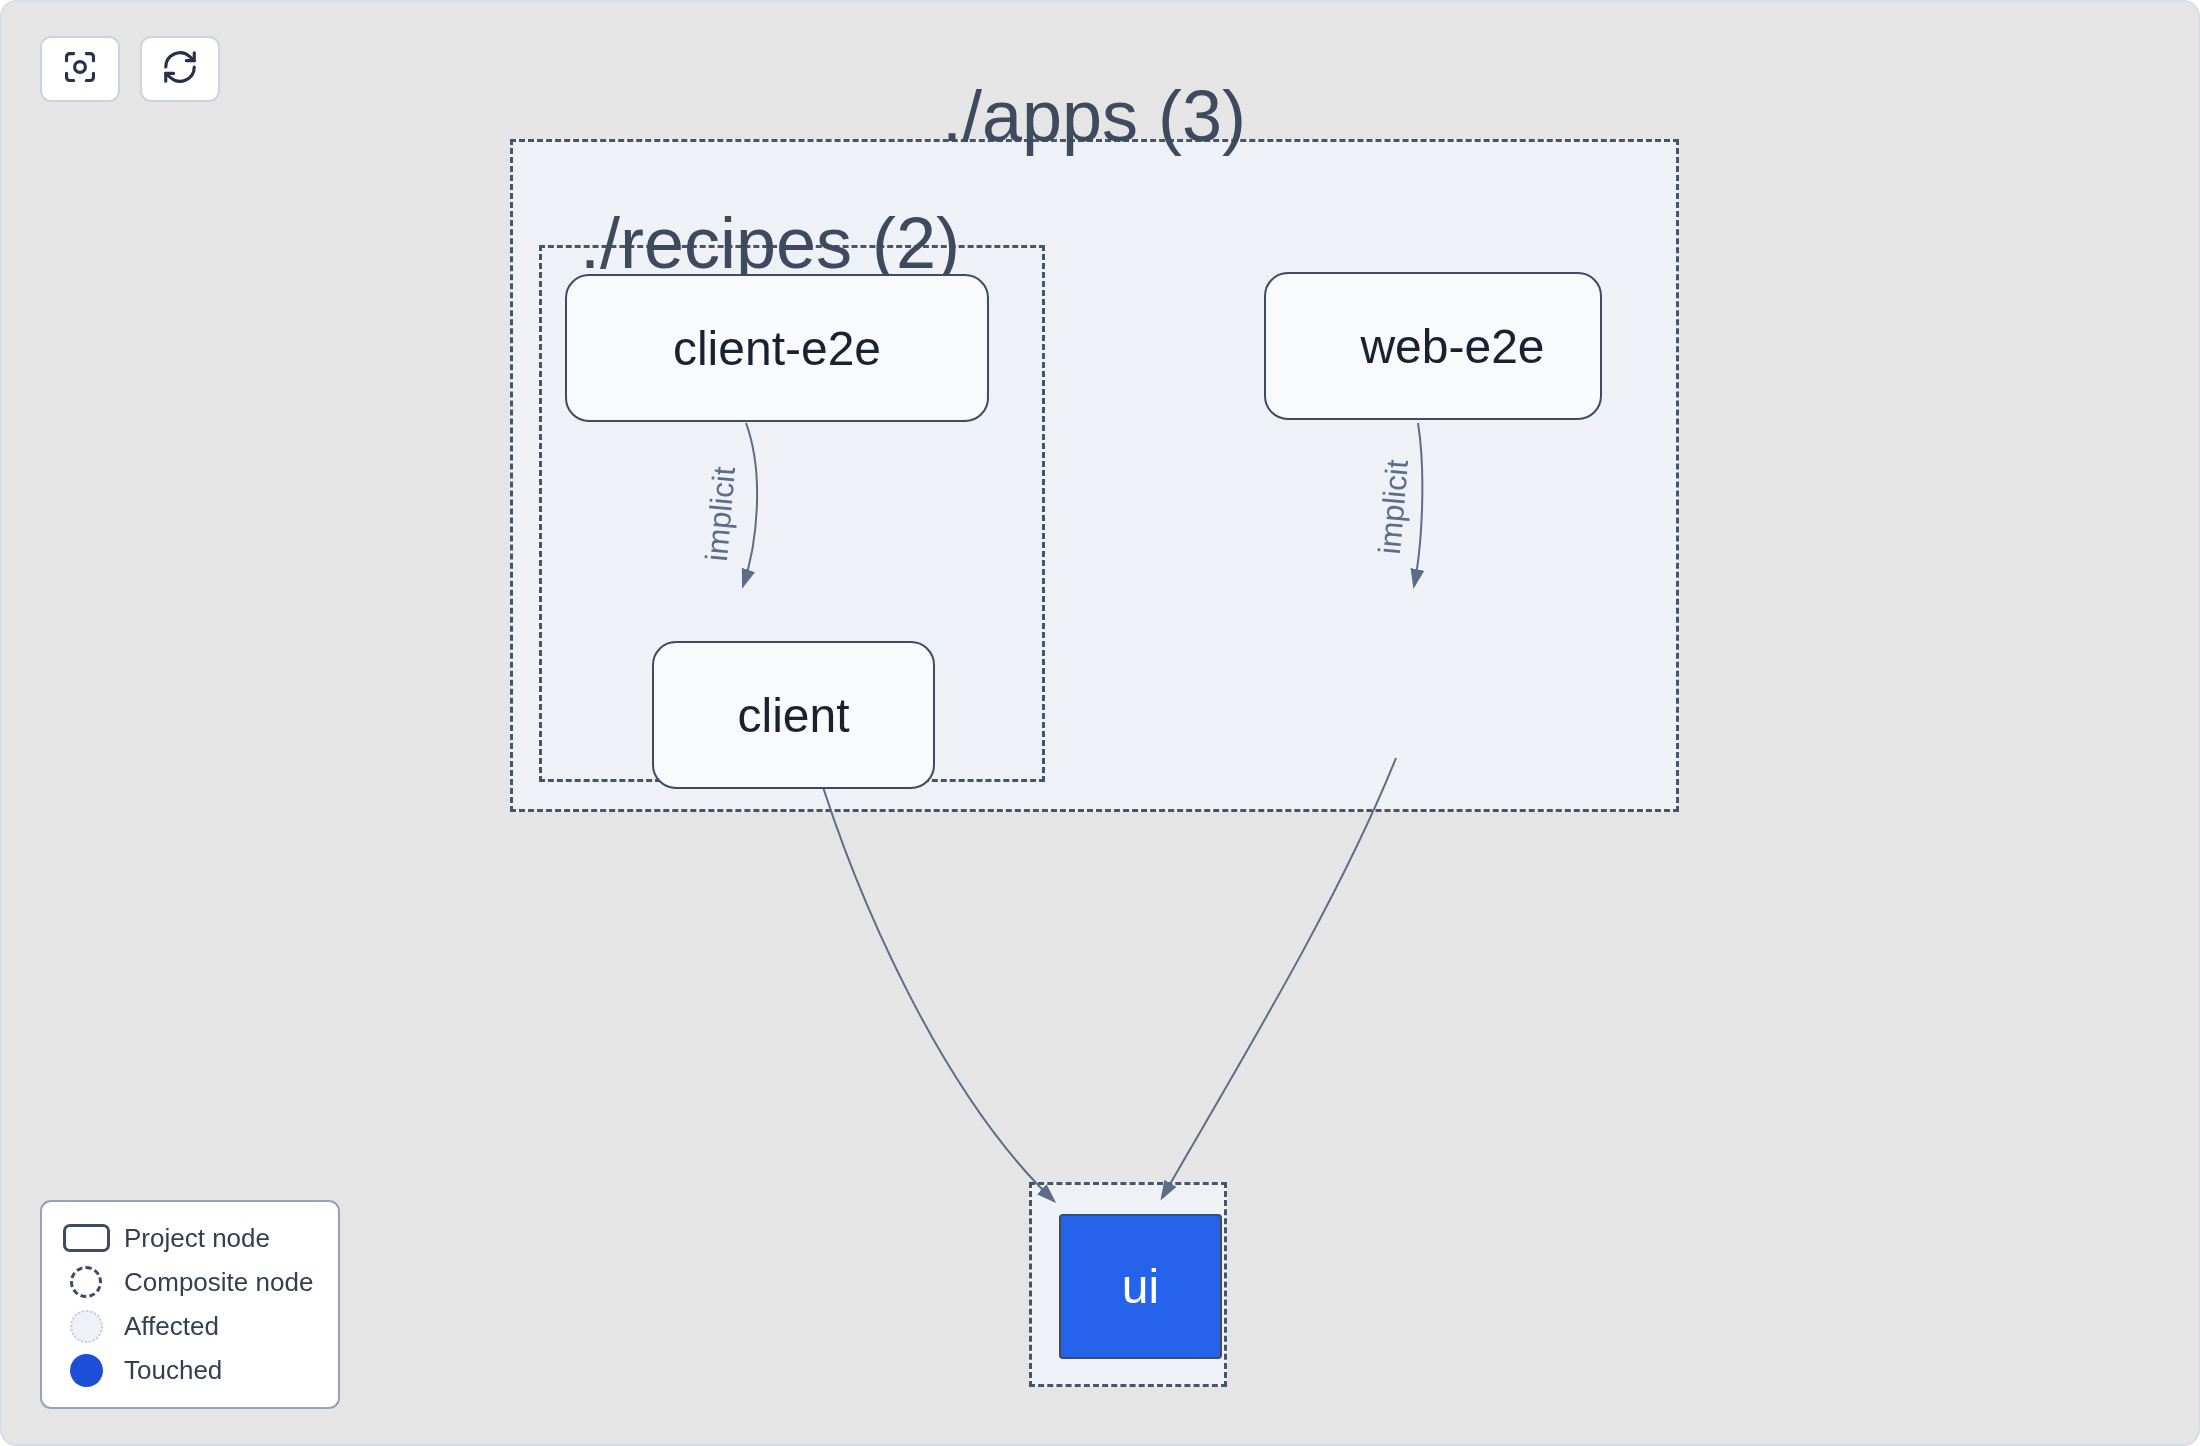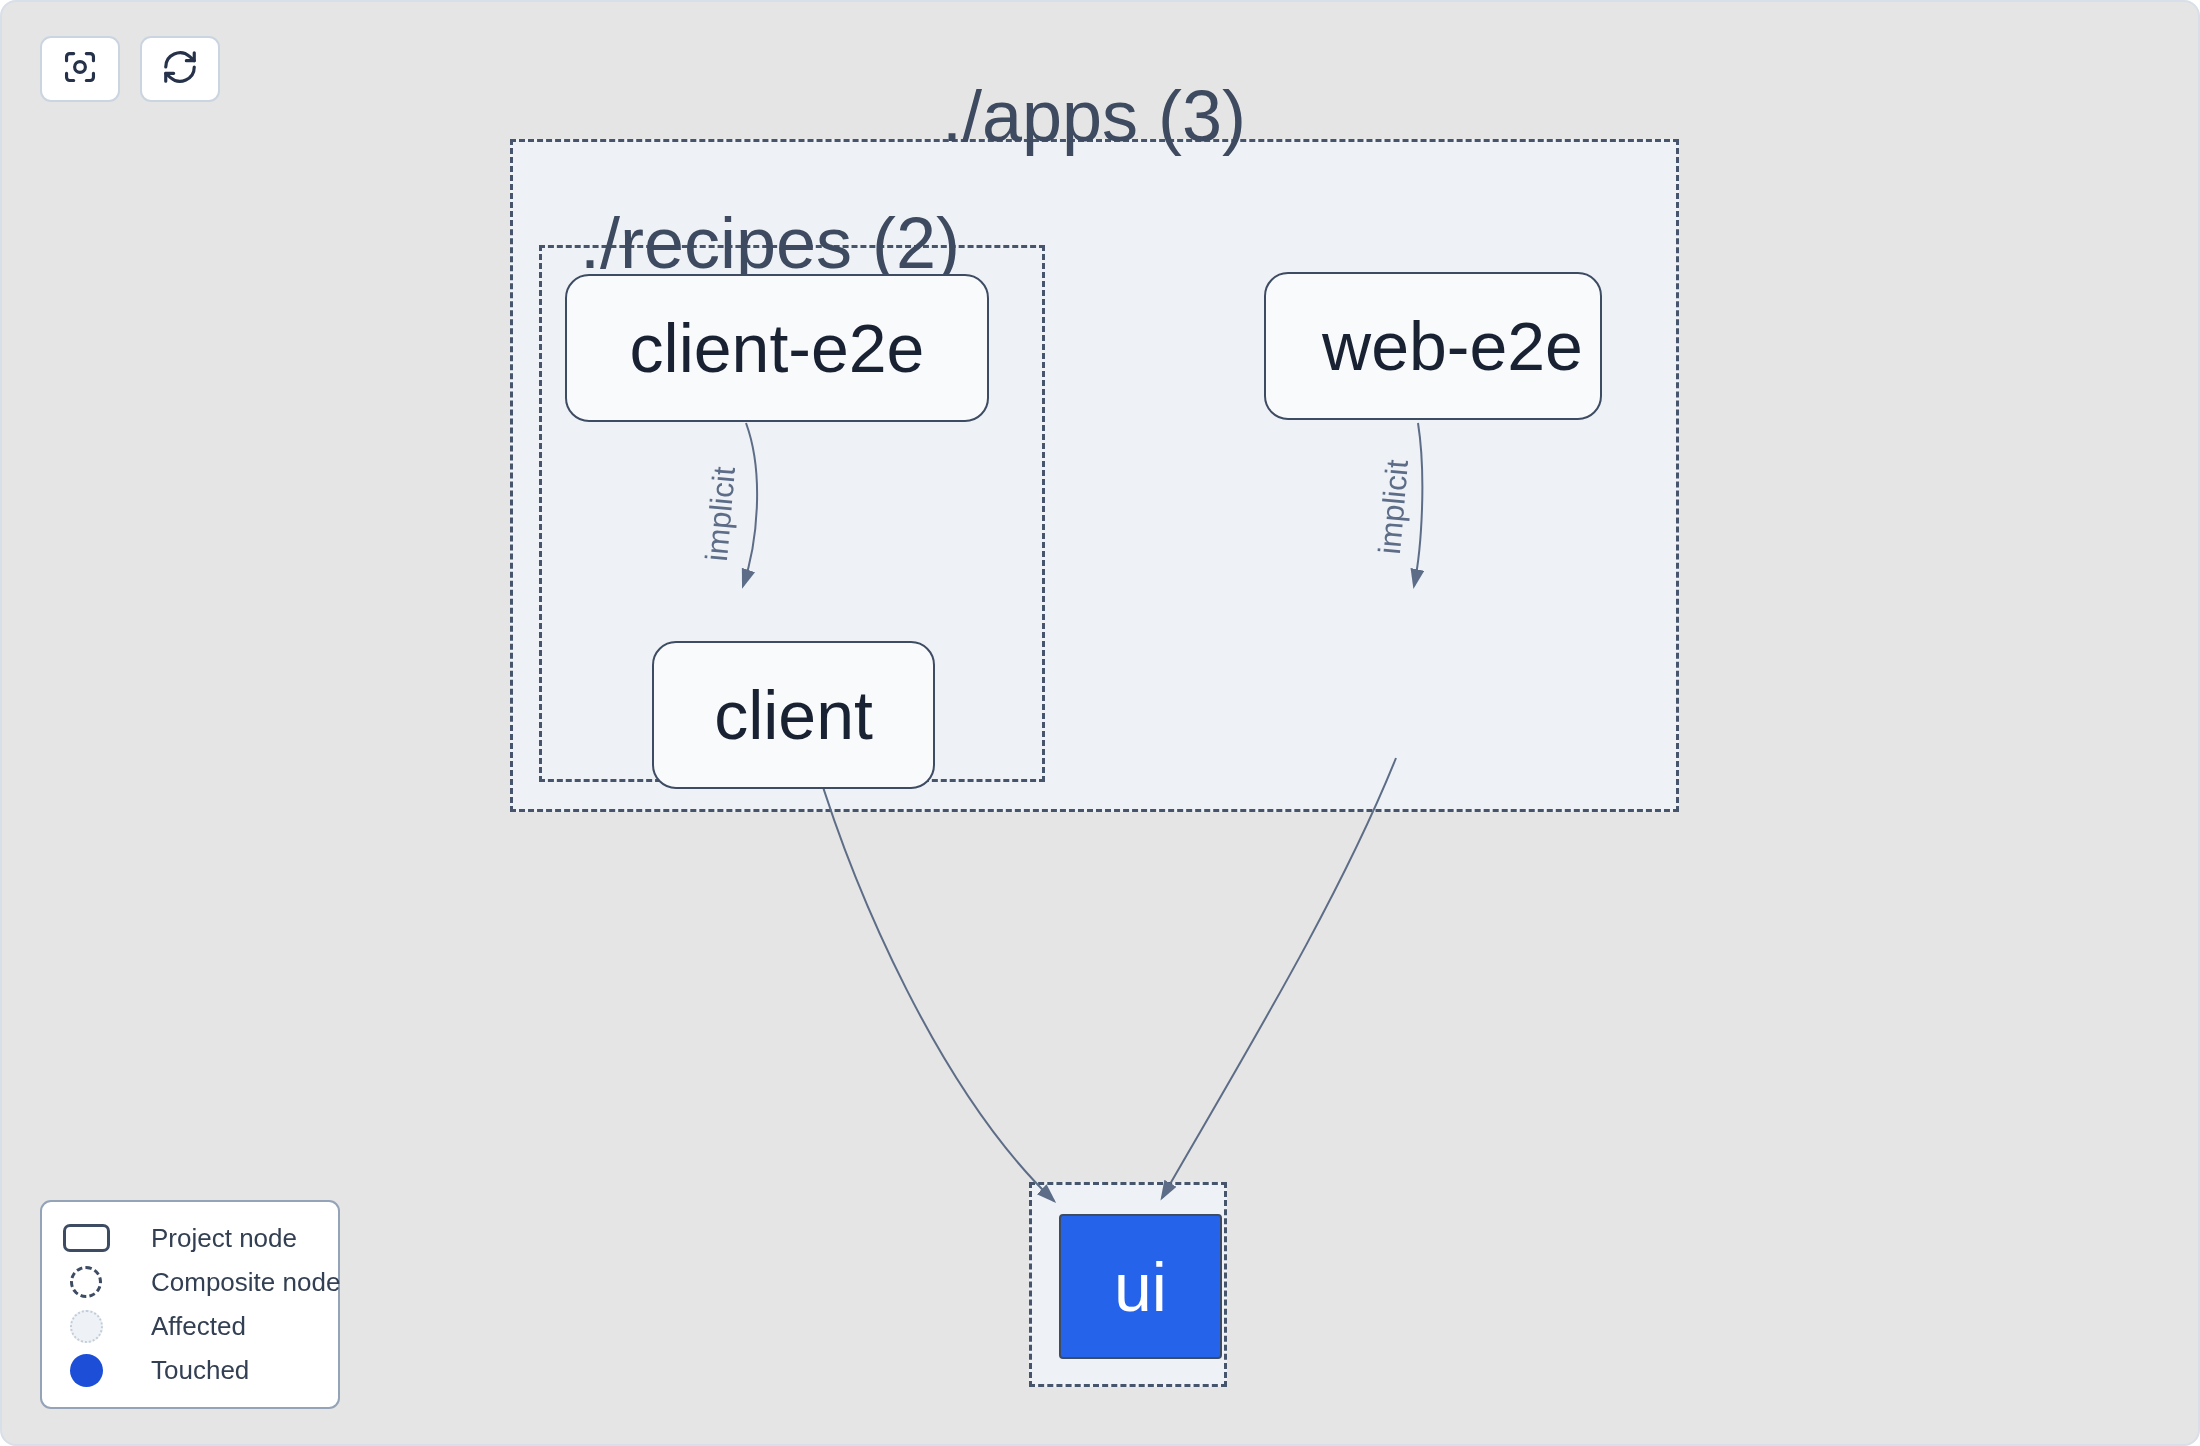--- a/index.html
+++ b/index.html
@@ -77,21 +77,21 @@
   }
   #edge-label-1{left:719px;top:512px;}
   #edge-label-2{left:1392px;top:505px;}
   
   .node{
     position:absolute;
     background:var(--node-fill);
     border:2px solid var(--node-border);
     border-radius:24px;
     display:flex;align-items:center;justify-content:center;
-    font-size:68px;
+    font-size:48px;
     color:var(--node-text);
     cursor:pointer;
     z-index:8;
   }
   #node-client-e2e{left:563px;top:272px;width:424px;height:148px;}
   #node-web-e2e{left:1262px;top:270px;width:338px;height:148px;padding-left:39px;}
   #node-client{left:650px;top:605px;width:283px;height:148px;margin-top:34px;}
   #node-web{left:1350px;top:605px;width:228px;height:148px;}
   #node-ui{
     left:1057px;top:1212px;width:163px;height:145px;
@@ -101,21 +101,21 @@
   .legend{
     position:absolute;
     left:38px;top:1198px;width:300px;height:209px;
     background:#fff;
     border:2px solid var(--legend-border);
     border-radius:11px;
     padding:14px 18px;
     display:flex;flex-direction:column;justify-content:space-between;
     z-index:9;
   }
-  .legend-row{display:flex;align-items:center;height:44px;gap:27px;}
+  .legend-row{display:flex;align-items:center;height:44px;}
   .legend-icon{width:52px;display:flex;align-items:center;justify-content:center;flex:0 0 52px;}
   .legend-text{font-size:26px;color:var(--legend-text);margin-left:12px;white-space:nowrap;}
   .li-project{width:47px;height:28px;border:3px solid var(--node-border);border-radius:7px;background:#fff;}
   .li-composite{width:32px;height:32px;border:3px dashed var(--node-border);border-radius:50%;background:#fff;}
   .li-affected{width:33px;height:33px;border:2px dotted #c3cdd9;border-radius:50%;background:#eef2f7;}
   .li-touched{width:33px;height:33px;border-radius:50%;background:var(--touched-blue);}
 </style>
 </head>
 <body>
 

